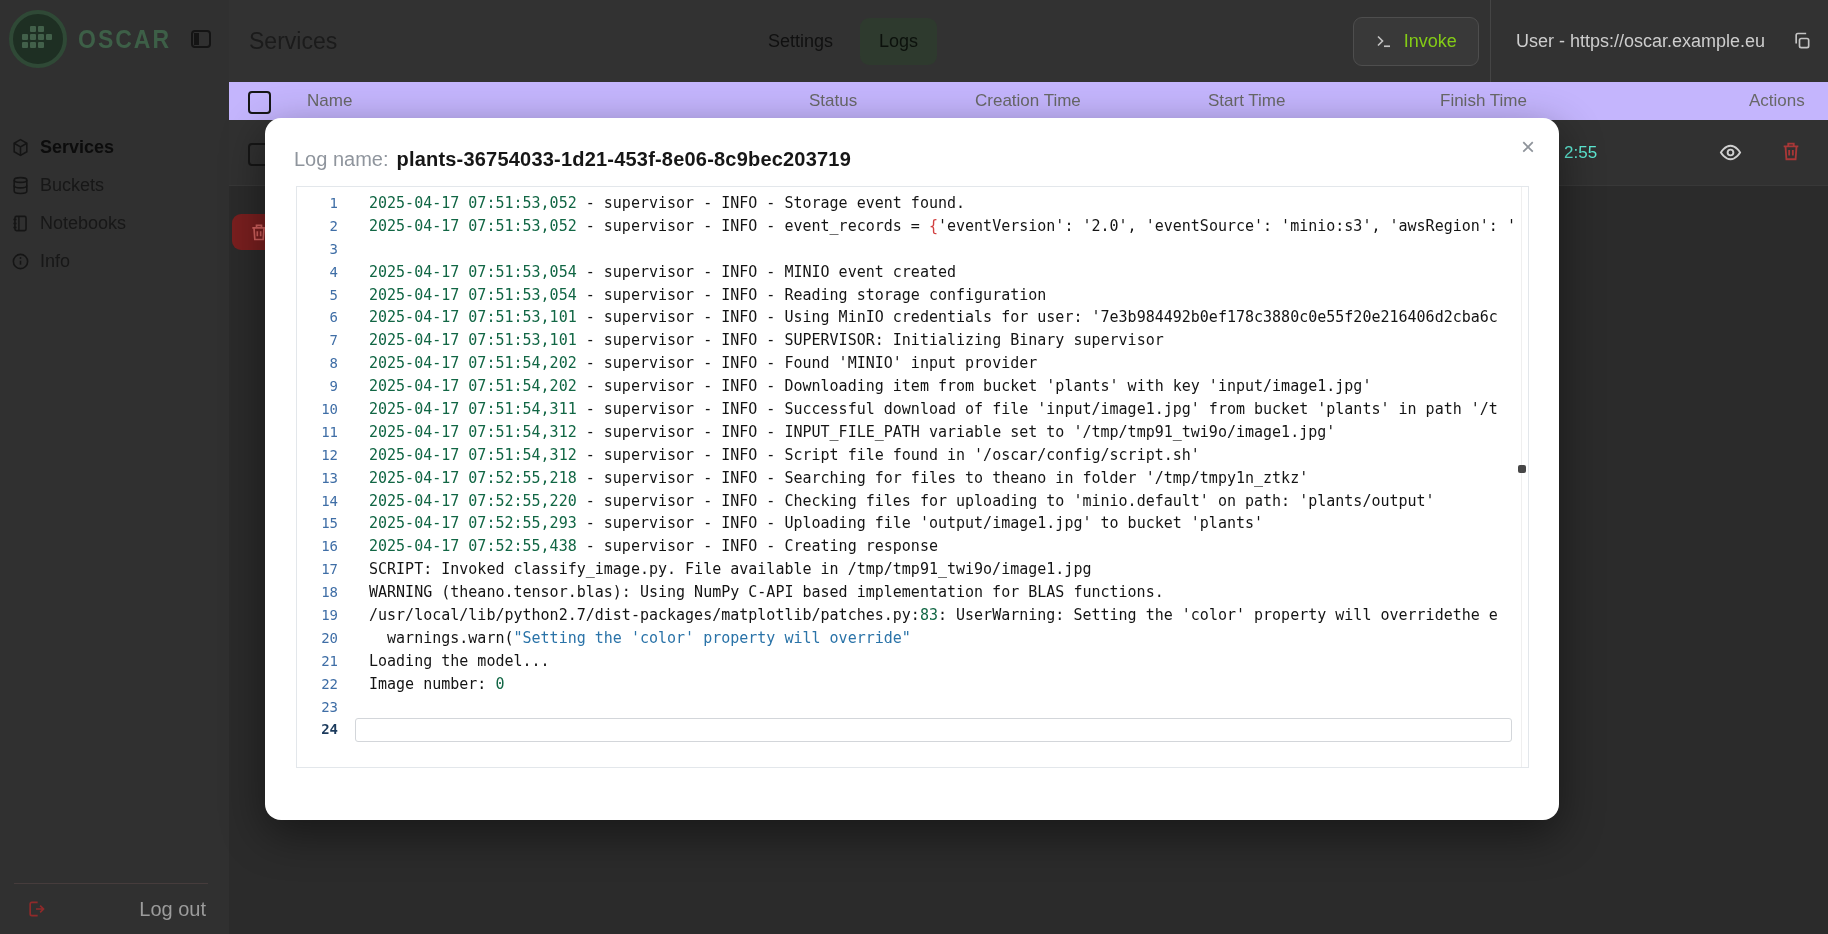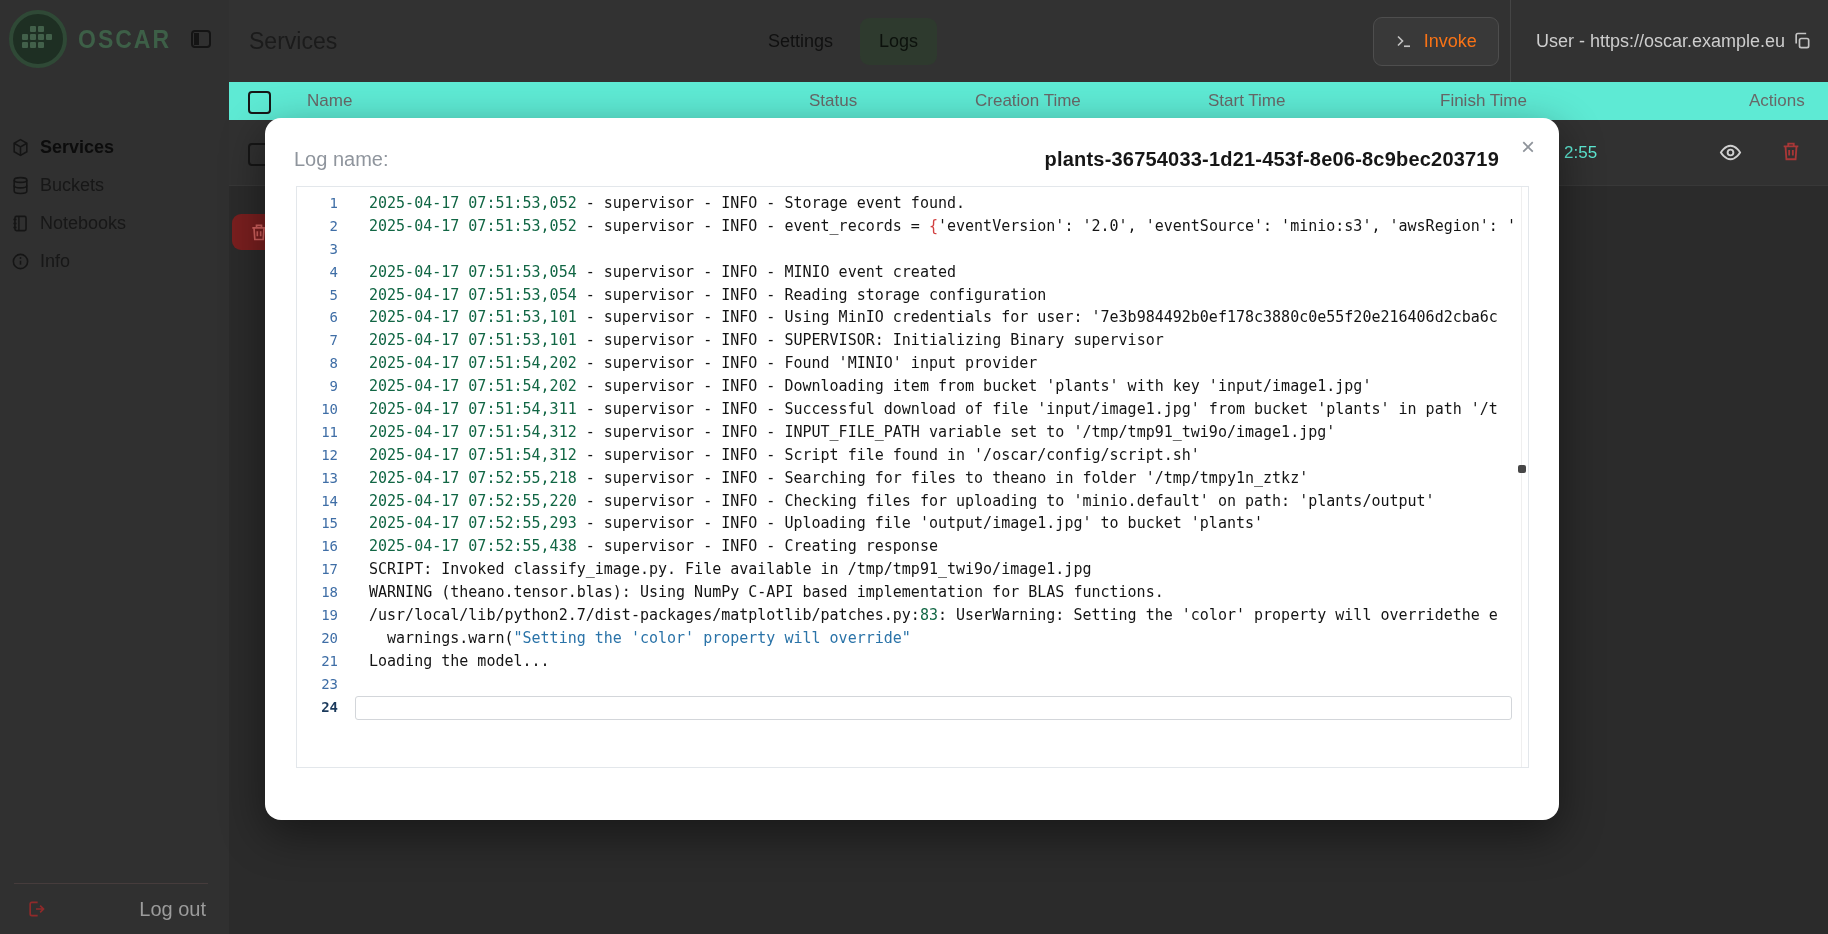--- a/index.html
+++ b/index.html
@@ -30,49 +30,49 @@
   .main{position:absolute;left:229px;right:0;top:0;bottom:0;background:#2b2b2b;}
   .topbar{position:absolute;left:0;right:0;top:0;height:82px;background:#323232;
           border-bottom:1px solid #3c3c3c;}
   .page-title{position:absolute;left:20px;top:0;height:82px;display:flex;align-items:center;
               font-size:23px;font-weight:500;color:#1b1b1b;}
   .tabs{position:absolute;left:537px;top:0;height:82px;display:flex;align-items:center;gap:25px;}
   .tab{font-size:18px;color:#101010;cursor:pointer;padding:12px 2px;}
   .tab-active{background:#2e3a2e;border-radius:9px;padding:13px 19px;color:#0c110c;}
   .top-right{position:absolute;right:0;top:0;height:82px;display:flex;align-items:center;}
   .invoke-btn{display:flex;align-items:center;gap:11px;height:49px;padding:0 21px;
-              background:#393939;border:1px solid #4e4e4e;border-radius:9px;color:#f97316;
+              background:#393939;border:1px solid #4e4e4e;border-radius:9px;color:#84cc16;
               font-size:18px;font-family:inherit;cursor:pointer;margin-right:11px;}
   .term-ico{width:18px;height:18px;color:#c2c2c2;}
   .vdiv{width:1px;height:82px;background:#454545;}
-  .user-chip{display:flex;align-items:flex-start;gap:7px;padding:0 16px 0 25px;}
+  .user-chip{display:flex;align-items:flex-start;gap:27px;padding:0 16px 0 25px;}
   .user-label{font-size:18px;color:#cdcdcd;}
   .copy-ico{width:20px;height:20px;color:#c4c4c4;cursor:pointer;}
 
-  .thead{position:absolute;left:0;right:0;top:82px;height:38px;background:#5eead4;}
+  .thead{position:absolute;left:0;right:0;top:82px;height:38px;background:#c4b5fd;}
   .th{position:absolute;top:0;height:38px;display:flex;align-items:center;
       font-size:17px;color:#686868;font-weight:500;}
   .cb{position:absolute;width:19px;height:19px;border:2px solid #161616;border-radius:4px;
       background:transparent;cursor:pointer;}
   .thead .cb{left:19px;top:9px;}
   .trow{position:absolute;left:0;right:0;top:120px;height:65px;background:#313131;
         border-bottom:1px solid #383838;}
   .trow .cb{left:19px;top:23px;}
   .finish-frag{position:absolute;left:1335px;top:0;height:65px;display:flex;align-items:center;
                font-size:17px;color:#5eead4;}
   .eye-ico{position:absolute;left:1490px;top:21px;width:23px;height:23px;color:#d0d0d0;cursor:pointer;}
   .trash-ico{position:absolute;left:1551px;top:20px;width:22px;height:22px;color:#a83737;cursor:pointer;}
   .bulk-del{position:absolute;left:3px;top:214px;width:54px;height:36px;background:#7a1f1f;
             border:none;border-radius:9px;display:flex;align-items:center;justify-content:center;cursor:pointer;}
   .bulk-del svg{width:20px;height:20px;color:#d4625f;}
 
   
   .modal{position:absolute;left:265px;top:118px;width:1294px;height:702px;background:#ffffff;
          border-radius:16px;box-shadow:0 14px 44px rgba(0,0,0,.45);z-index:20;}
-  .modal-head{position:absolute;left:29px;top:0;right:60px;height:82px;display:flex;align-items:center;gap:8px;justify-content:space-between;}
+  .modal-head{position:absolute;left:29px;top:0;right:60px;height:82px;display:flex;align-items:center;gap:8px;}
   .mt-label{font-size:20px;color:#8f959d;}
   .mt-name{font-size:20px;font-weight:700;color:#161616;letter-spacing:.2px;}
   .modal-close{position:absolute;right:16px;top:14px;width:30px;height:30px;display:flex;align-items:center;
                justify-content:center;font-size:24px;color:#8f949b;cursor:pointer;line-height:1;}
 
   .editor{position:absolute;left:31px;top:68px;width:1231px;height:580px;background:#fff;
           border:1px solid #e3e7eb;font-family:"DejaVu Sans Mono","Liberation Mono",monospace;
           overflow:hidden;cursor:text;}
   .editor::after{content:'';position:absolute;right:6px;top:0;bottom:0;border-right:1px solid #efefef;}
   .cm-lines{position:absolute;left:0;right:8px;top:5px;}
@@ -322,20 +322,24 @@
           </div>
           <div class="cm-row">
             <span class="cm-gutter">20</span>
             <span class="cm-code"><span class="tk-txt">  warnings.warn(</span><span class="tk-blue">"Setting the 'color' property will override"</span></span>
           </div>
           <div class="cm-row">
             <span class="cm-gutter">21</span>
             <span class="cm-code"><span class="tk-txt">Loading the model...</span></span>
           </div>
           <div class="cm-row">
+            <span class="cm-gutter">22</span>
+            <span class="cm-code"><span class="tk-txt">Image number: </span><span class="tk-num">0</span></span>
+          </div>
+          <div class="cm-row">
             <span class="cm-gutter">23</span>
             <span class="cm-code"></span>
           </div>
           <div class="cm-row active">
             <span class="cm-gutter">24</span>
             <span class="cm-code"></span>
           </div>
         </div>
       <div class="sb-thumb"></div>
     </div>

